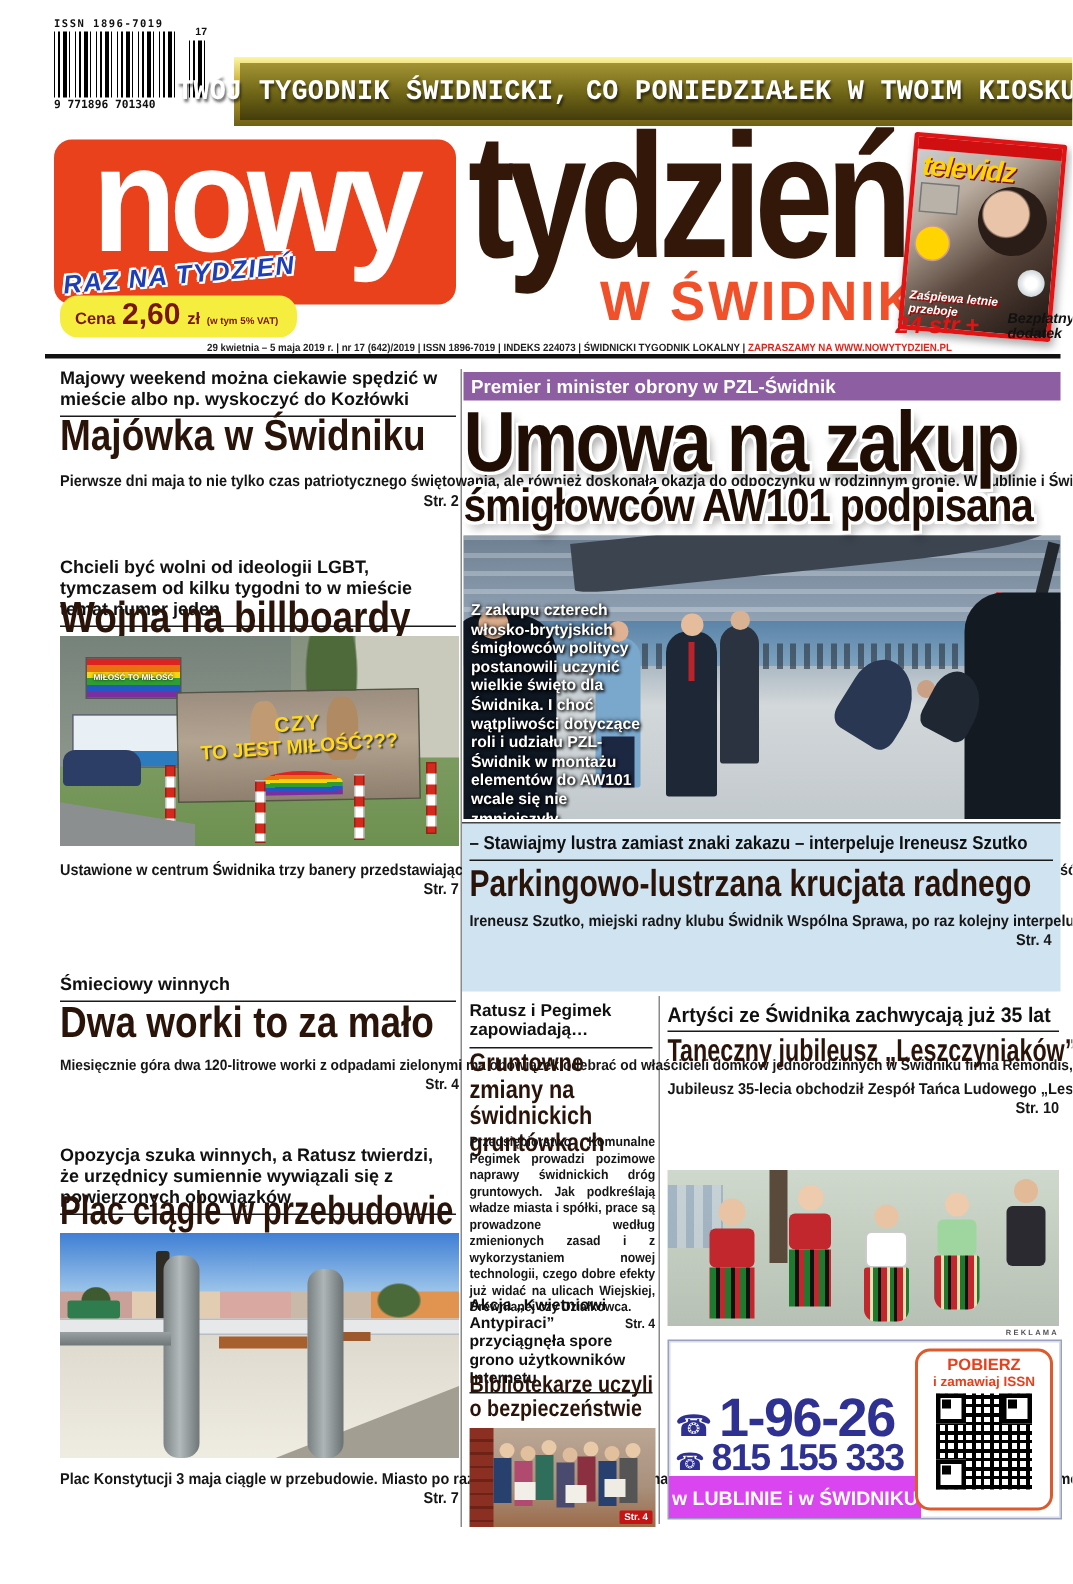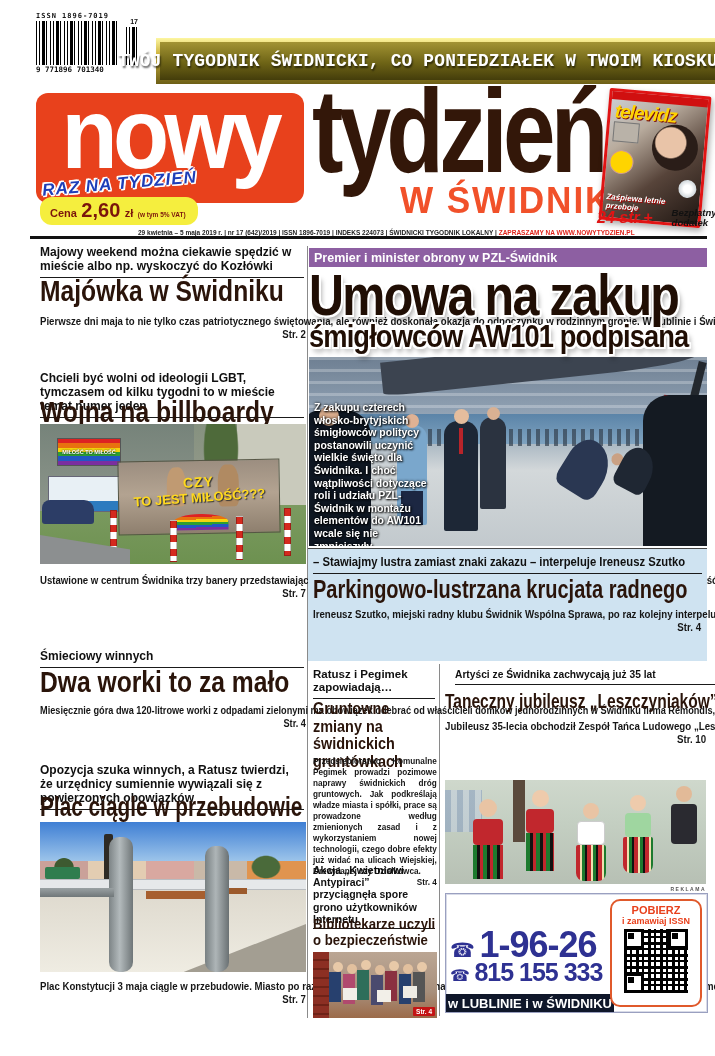--- a/index.html
+++ b/index.html
@@ -267,21 +267,21 @@
   </div>
 
   <div class="photo" style="left:313px;top:952px;width:124px;height:66px;background:linear-gradient(180deg,#bba694 0%,#a8907c 60%,#9c6b4a 100%);">
     <div style="position:absolute;left:0;top:0;width:16px;height:100%;background:repeating-linear-gradient(180deg,#8c2f23 0 7px,#6e2217 7px 9px);"></div>
     <div style="position:absolute;left:20px;top:10px;width:10px;height:10px;border-radius:50%;background:#e8c9a8;box-shadow:14px 2px 0 #e2c09e,28px -2px 0 #e8c9a8,42px 3px 0 #dfbd9c,56px -1px 0 #e8c9a8,70px 2px 0 #e2c09e,84px 0 0 #e8c9a8;"></div>
     <div style="position:absolute;left:16px;top:20px;width:12px;height:30px;background:#27406e;box-shadow:14px 2px 0 #b04a6e,28px -2px 0 #2e6e5a,42px 3px 0 #4a4a6e,56px -1px 0 #8a3040,70px 2px 0 #27406e,84px 0 0 #555;"></div>
     <div style="position:absolute;left:30px;top:36px;width:14px;height:12px;background:#f2efe8;box-shadow:34px 2px 0 #f2efe8,60px -2px 0 #efece4;"></div>
     <div style="position:absolute;right:2px;bottom:2px;background:#c41414;color:#fff;font-weight:800;font-size:6.5px;padding:1px 3px;border-radius:1px;">Str. 4</div>
   </div>
 
-  <div class="abs kicker" style="left:455px;top:668px;width:261px;font-size:11px;">
+  <div class="abs kicker" style="left:445px;top:668px;width:261px;font-size:14px;">
     <span class="cx" style="transform:scaleX(0.93);">Artyści ze Świdnika zachwycają już 35 lat</span>
   </div>
   <div class="abs" style="left:445px;top:690px;">
     <span class="cx headline" style="transform:scaleX(0.74);font-size:21px;">Taneczny jubileusz „Leszczyniaków”</span>
   </div>
   <div class="abs" style="left:445px;top:716px;">
     <div class="bodytext cx cxb" style="width:282px;transform:scaleX(0.926);font-size:10.5px;line-height:1.22;">
       <span>Jubileusz 35-lecia obchodził Zespół Tańca Ludowego „Leszczyniacy” ze Świdnika. Z tej okazji przez 3 dni, od 25 do 27 kwietnia, w Świdniku odbywały się występy tancerzy i towarzyszącej im kapeli.</span>
       <span class="pageref">Str. 10</span>
     </div>
@@ -321,21 +321,21 @@
 
   <div class="abs taxi" style="left:445px;top:893px;width:261px;height:118px;">
     <div style="position:absolute;left:4px;top:30px;white-space:nowrap;">
       <span style="color:#2e3192;font-size:20px;">☎</span>
       <span style="color:#2e3192;font-weight:800;font-size:36px;letter-spacing:-1px;">1-96-26</span>
     </div>
     <div style="position:absolute;left:4px;top:64px;white-space:nowrap;">
       <span style="color:#2e3192;font-size:16px;">☎</span>
       <span style="color:#2e3192;font-weight:800;font-size:25px;letter-spacing:-1px;">815 155 333</span>
     </div>
-    <div style="position:absolute;left:0;bottom:0;width:168px;height:18px;background:#0f172a;display:flex;align-items:center;justify-content:center;">
+    <div style="position:absolute;left:0;bottom:0;width:168px;height:28px;background:#d946ef;display:flex;align-items:center;justify-content:center;">
       <span style="color:#fff;font-weight:800;font-size:13px;white-space:nowrap;">w LUBLINIE i w ŚWIDNIKU</span>
     </div>
     <div class="qrbox" style="position:absolute;right:5px;top:5px;bottom:5px;width:88px;">
       <div style="color:#e8401c;font-weight:800;font-size:11px;margin-top:3px;">POBIERZ</div>
       <div style="color:#e8401c;font-weight:800;font-size:9px;">i zamawiaj ISSN</div>
       <div class="qr" style="width:64px;height:64px;margin:3px auto 0;">
         <div class="f" style="left:0;top:0;">
             <i></i>
           </div>
         <div class="f" style="right:0;top:0;">

